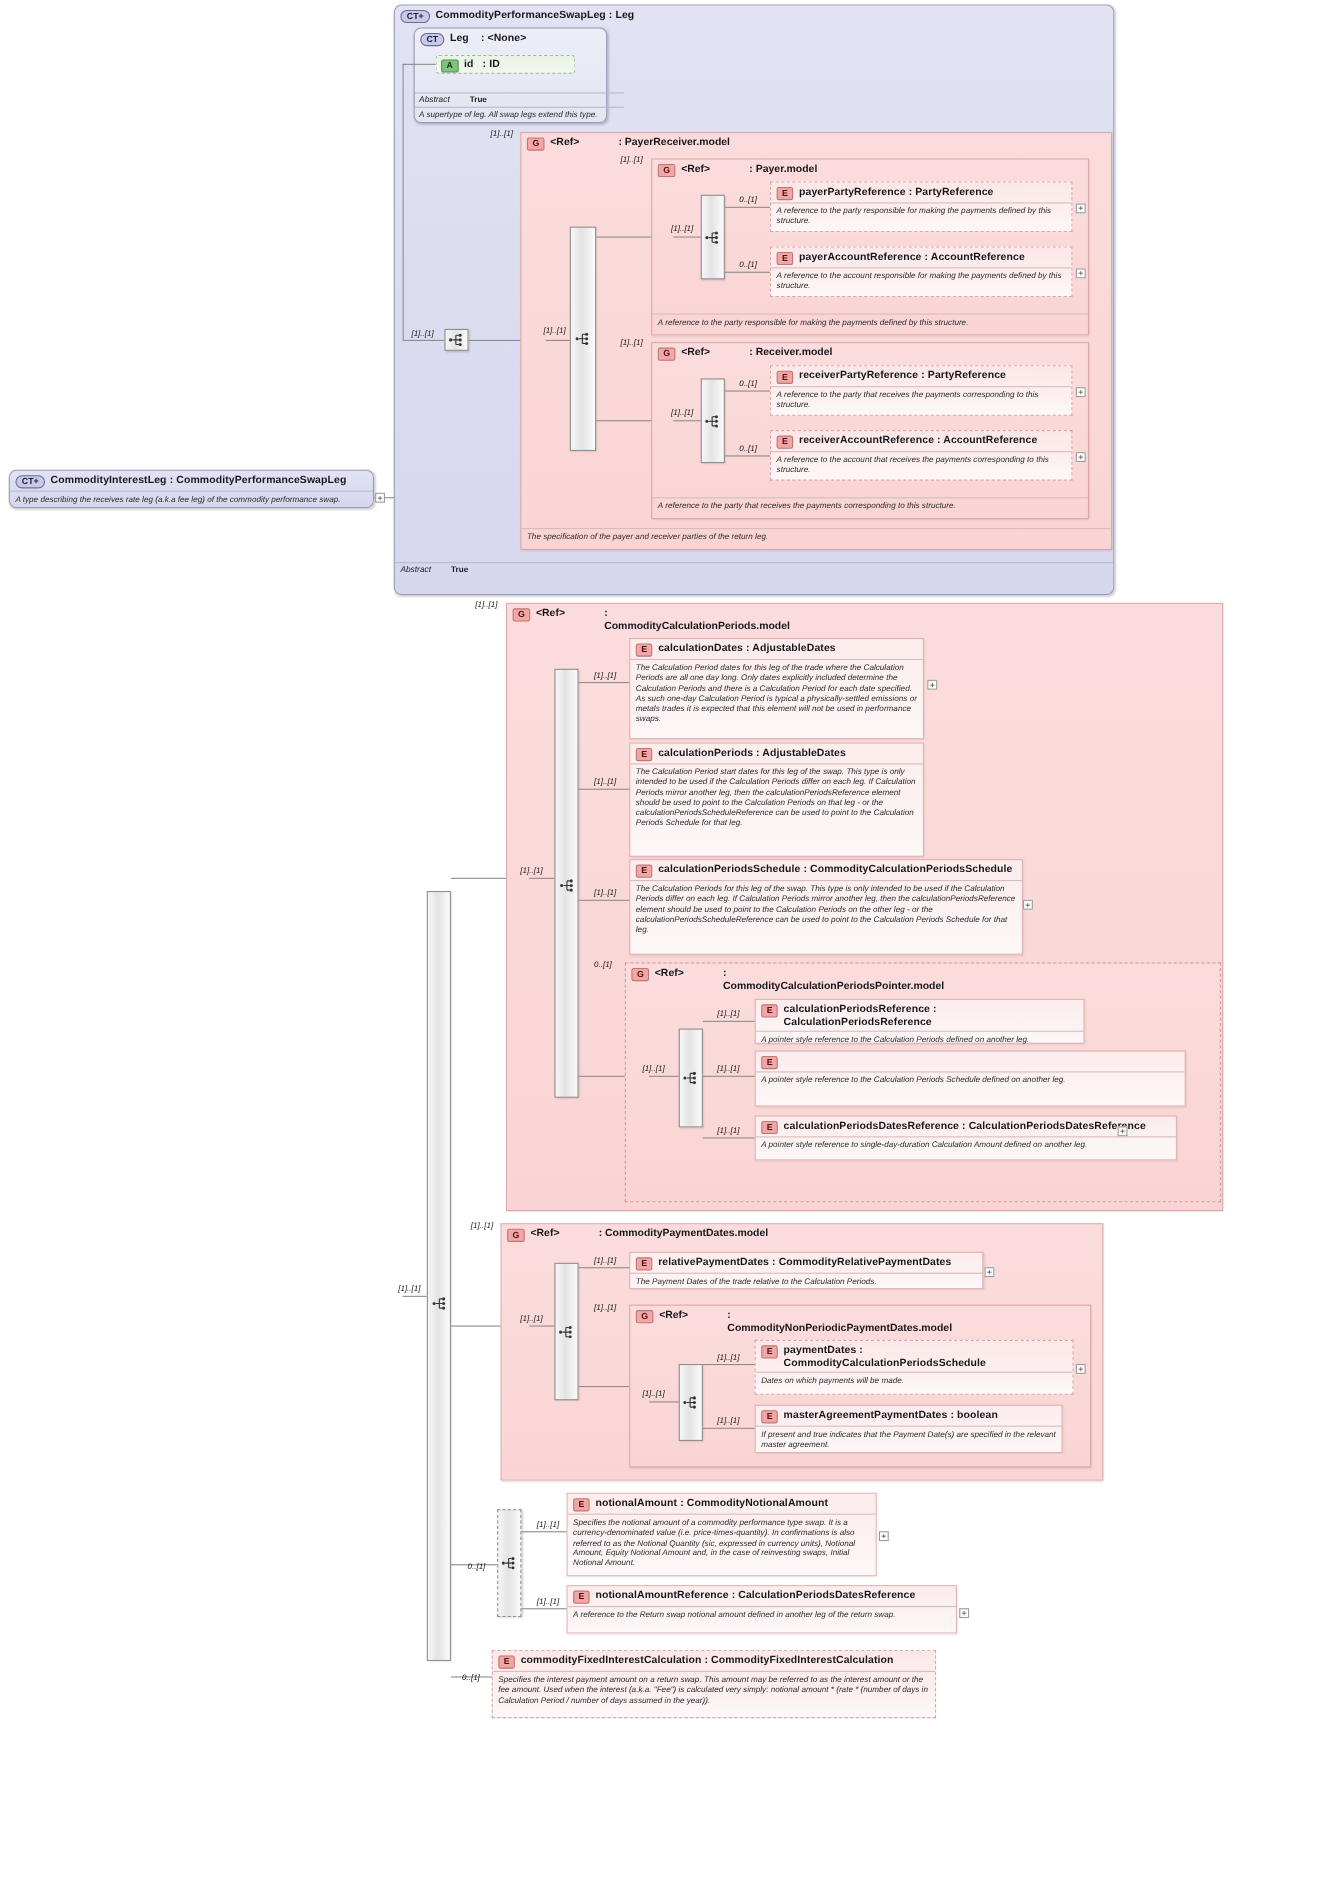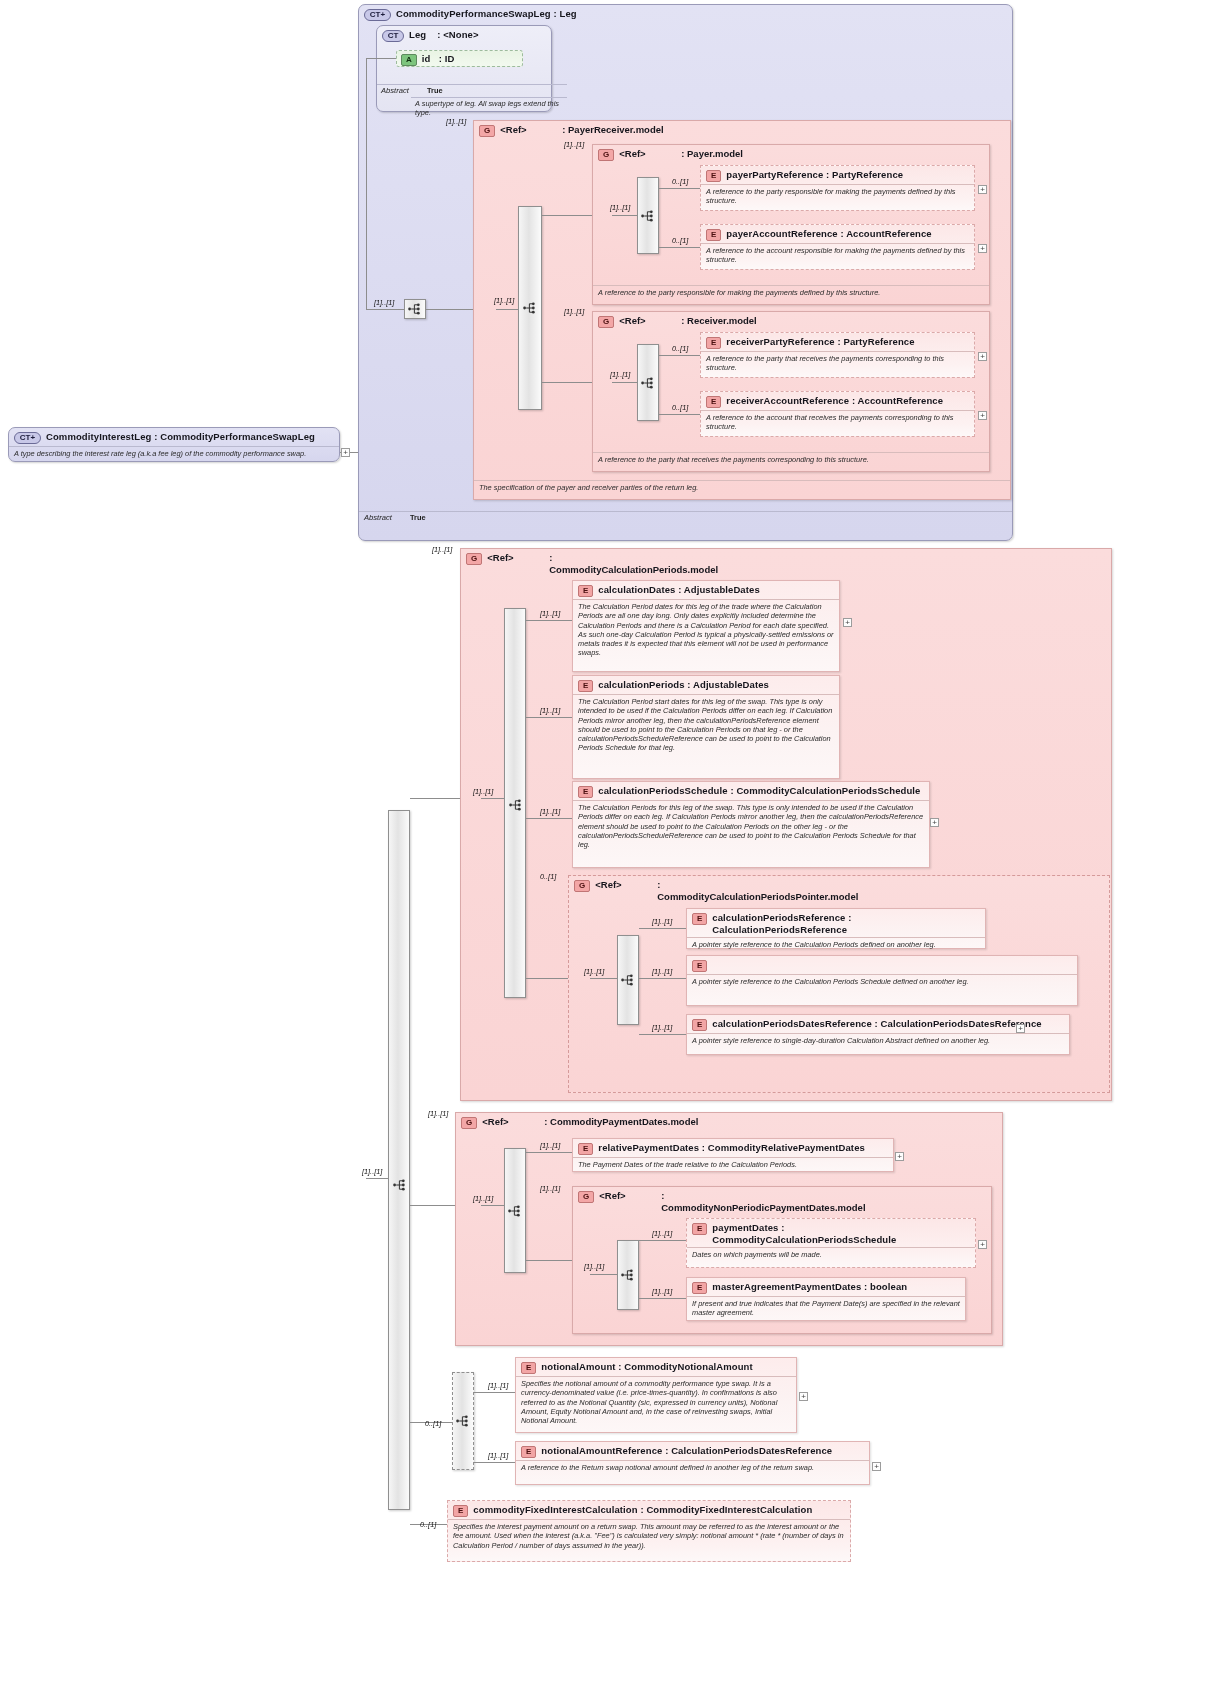--- a/index.html
+++ b/index.html
@@ -185,21 +185,21 @@
 </head>
 <body>
 
 <div id="canvas">
 
   <div class="node ct-box" style="left:8px; top:427px; width:332px;">
     <div class="hdr">
       <span class="badge ct ctplus">CT+</span>
       <span class="ttl"><span>CommodityInterestLeg</span> : <span>CommodityPerformanceSwapLeg</span></span>
     </div>
-    <div class="doc plain">A type describing the interest rate leg (a.k.a fee leg) of the commodity performance swap.</div>
+    <div class="doc plain">A type describing the receives rate leg (a.k.a fee leg) of the commodity performance swap.</div>
   </div>
 
   <div class="ln h" style="left:340px; top:452px; width:18px;"></div>
   <div class="plus" style="left:341px; top:448px;">+</div>
 
   <div class="node ct-box" style="left:358px; top:4px; width:655px; height:537px;">
     <div class="hdr">
       <span class="badge ct ctplus">CT+</span>
       <span class="ttl"><span>CommodityPerformanceSwapLeg</span> : <span>Leg</span></span>
     </div>
@@ -225,21 +225,21 @@
       <span class="ttl"><span>id</span> &nbsp;&nbsp;: <span>ID</span></span>
     </div>
   </div>
   <div class="ln h" style="left:376px; top:58px; width:20px;"></div>
 
   <div style="position:absolute; left:377px; top:84px; width:190px;">
     <div class="absrow" style="padding-left:4px;">
       <span class="k">Abstract</span>
       <span class="v">True</span>
     </div>
-    <div class="doc plain" style="padding:1px 4px;margin-left:34px;">A supertype of leg. All swap legs extend this type.</div>
+    <div class="doc plain" style="padding:1px 4px;">A supertype of leg. All swap legs extend this type.</div>
   </div>
 
   <div class="comp" style="left:404px; top:299px; width:22px; height:20px;">
     <svg width="14" height="12" viewBox="0 0 14 12">
       <circle cx="1.6" cy="6" r="1.4" fill="#333"></circle>
       <path d="M3.2 6 H6.4 M6.4 1.8 V10.2 M6.4 1.8 H9 M6.4 6 H9 M6.4 10.2 H9" stroke="#333" stroke-width="1" fill="none"></path>
       <circle cx="10.3" cy="1.8" r="1.4" fill="#333"></circle>
       <circle cx="10.3" cy="6" r="1.4" fill="#333"></circle>
       <circle cx="10.3" cy="10.2" r="1.4" fill="#333"></circle>
     </svg>
@@ -476,21 +476,21 @@
     <div class="doc">A pointer style reference to the Calculation Periods Schedule defined on another leg.</div>
   </div>
   <div class="ln h" style="left:639px; top:978px; width:47px;"></div>
   <div class="card" style="left:652px; top:968px;">[1]..[1]</div>
 
   <div class="node el-box" style="left:686px; top:1014px; width:384px; height:41px;">
     <div class="hdr">
       <span class="badge e">E</span>
       <span class="ttl"><span>calculationPeriodsDatesReference</span> : <span>CalculationPeriodsDatesReference</span></span>
     </div>
-    <div class="doc">A pointer style reference to single-day-duration Calculation Abstract defined on another leg.</div>
+    <div class="doc">A pointer style reference to single-day-duration Calculation Amount defined on another leg.</div>
   </div>
   <div class="ln h" style="left:639px; top:1034px; width:47px;"></div>
   <div class="card" style="left:652px; top:1024px;">[1]..[1]</div>
   <div class="plus" style="left:1016px; top:1024px;">+</div>
 
   <div class="node grp-box" style="left:455px; top:1112px; width:548px; height:234px;">
     <div class="hdr">
       <span class="badge g">G</span>
       <span class="refttl">
         <span class="ref">&lt;Ref&gt;</span>

